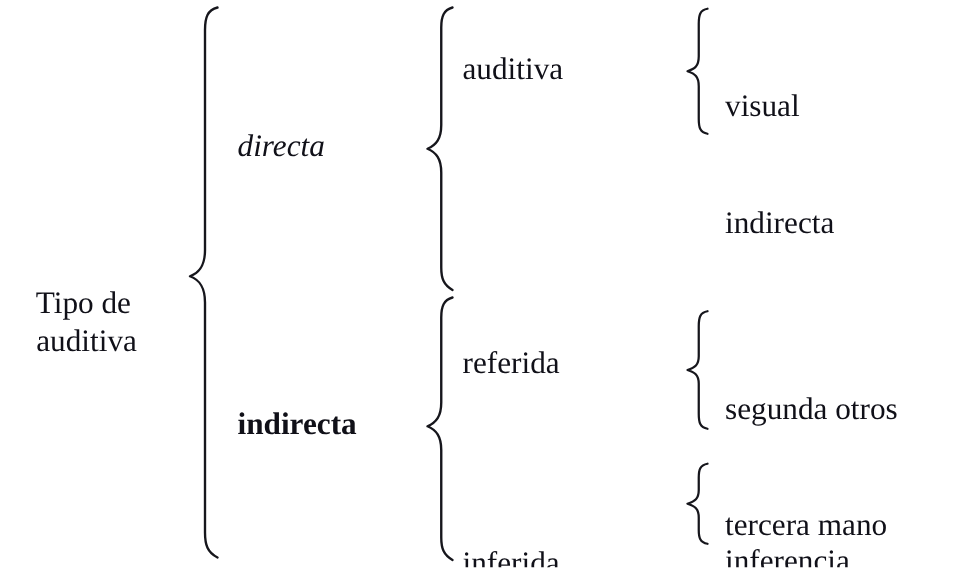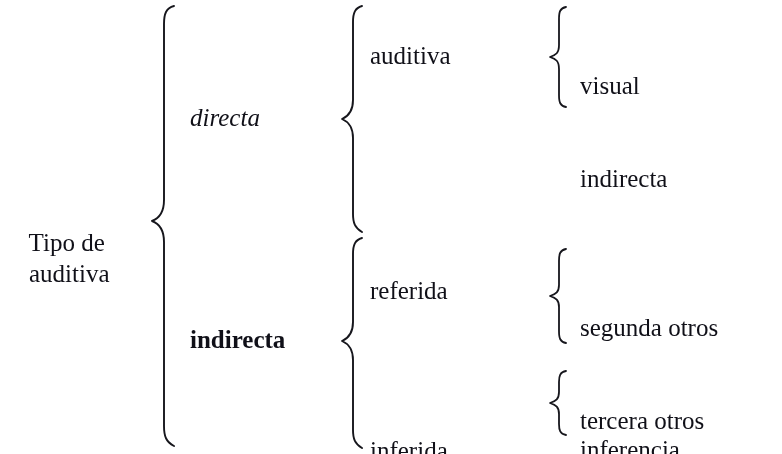--- a/index.html
+++ b/index.html
@@ -120,21 +120,21 @@
              C 12 5, 11 9, 11 16
              L 11 40
              C 11 47, 8 49, 2 51
              C 8 53, 11 55, 11 62
              L 11 86
              C 11 93, 12 97, 18 98" stroke-width="1.8"></path>
   </svg>
 
   <div class="leafgroup" style="left:580px; top:250px;">
     <span class="leaf-line">segunda otros</span>
-    <span class="leaf-line">tercera otros</span>
+    <span class="leaf-line">tercera mano</span>
     
   </div>
 
   <svg class="brace" style="left:548px; top:367px;" width="20" height="70" viewBox="0 0 20 70">
     <path d="M 18 4
              C 12 5, 11 9, 11 15
              L 11 25
              C 11 32, 8 34, 2 36
              C 8 38, 11 40, 11 47
              L 11 57

